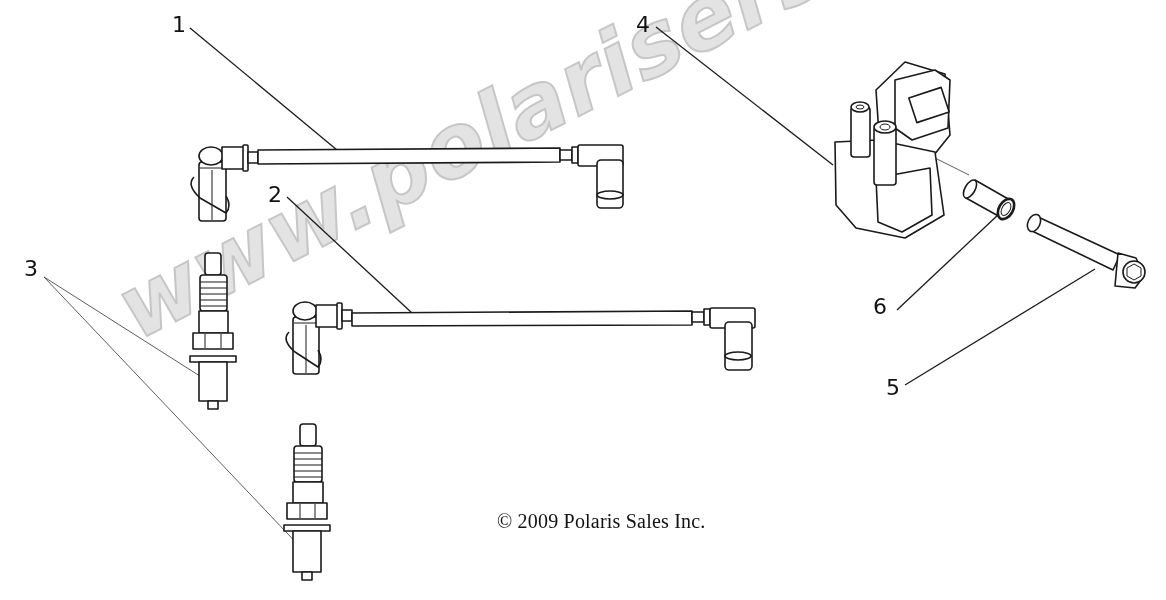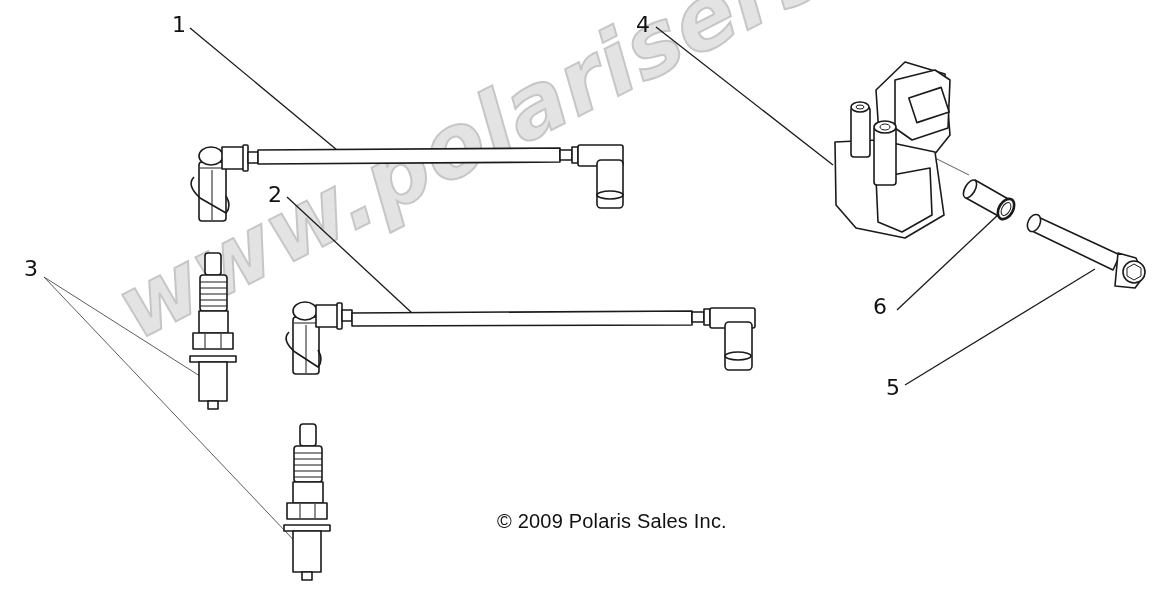--- a/index.html
+++ b/index.html
@@ -9,21 +9,21 @@
       position: absolute;
       font-family: "DejaVu Sans", "Liberation Sans", sans-serif;
       font-size: 22px;
       color: #111;
       line-height: 1;
       cursor: pointer;
     }
     .copyright {
       position: absolute;
       left: 497px; top: 510px;
-      font-family: Liberation Sans, sans-serif;
+      font-family: Liberation Serif, serif;
       font-size: 20px;
       color: #111;
       letter-spacing: 0.2px;
       white-space: nowrap;
     }
     .watermark {
       position: absolute;
       left: 100px; top: 268px;
       font-family: "DejaVu Sans", "Liberation Sans", sans-serif;
       font-weight: bold;

